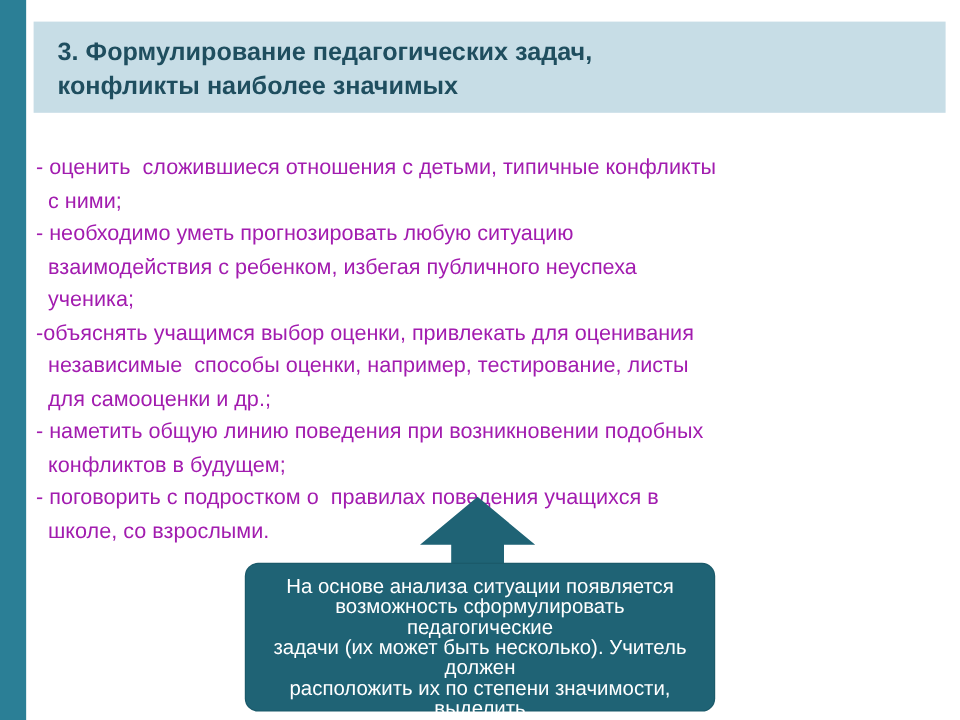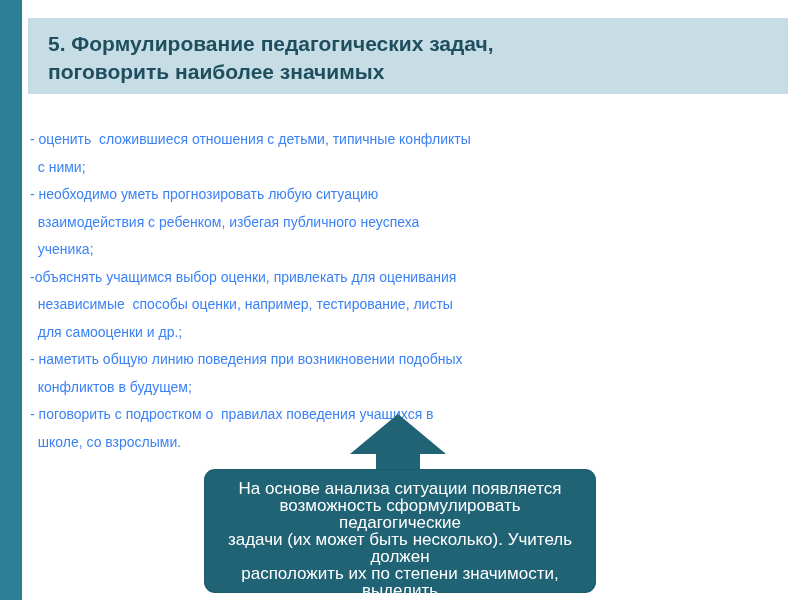--- a/index.html
+++ b/index.html
@@ -59,22 +59,22 @@
   }
   .title-line2 {
     display: block;
   }
   
   .body-block {
     position: absolute;
     left: 30px;
     top: 126px;
     width: 730px;
-    font-size: 14px;
-    color: #3b82f6;
+    font-size: 18px;
+    color: #a21caf;
     line-height: 27.5px;
   }
   .body-block p {
     margin: 0;
     white-space: pre-wrap;
   }
   
   .callout {
     position: absolute;
     left: 205px;
@@ -111,22 +111,22 @@
 </head>
 <body>
 
 <div class="slide">
 
   <div class="left-bar"></div>
   <div class="left-bar-inner"></div>
 
   <div class="title-banner"></div>
   <div class="title-text">
-    <span>5. Формулирование педагогических задач,</span>
-    <span class="title-line2">поговорить наиболее значимых</span>
+    <span>3. Формулирование педагогических задач,</span>
+    <span class="title-line2">конфликты наиболее значимых</span>
   </div>
 
   <div class="body-block">
     <p>- оценить  сложившиеся отношения с детьми, типичные конфликты
   с ними;
 - необходимо уметь прогнозировать любую ситуацию
   взаимодействия с ребенком, избегая публичного неуспеха
   ученика;
 -объяснять учащимся выбор оценки, привлекать для оценивания
   независимые  способы оценки, например, тестирование, листы

